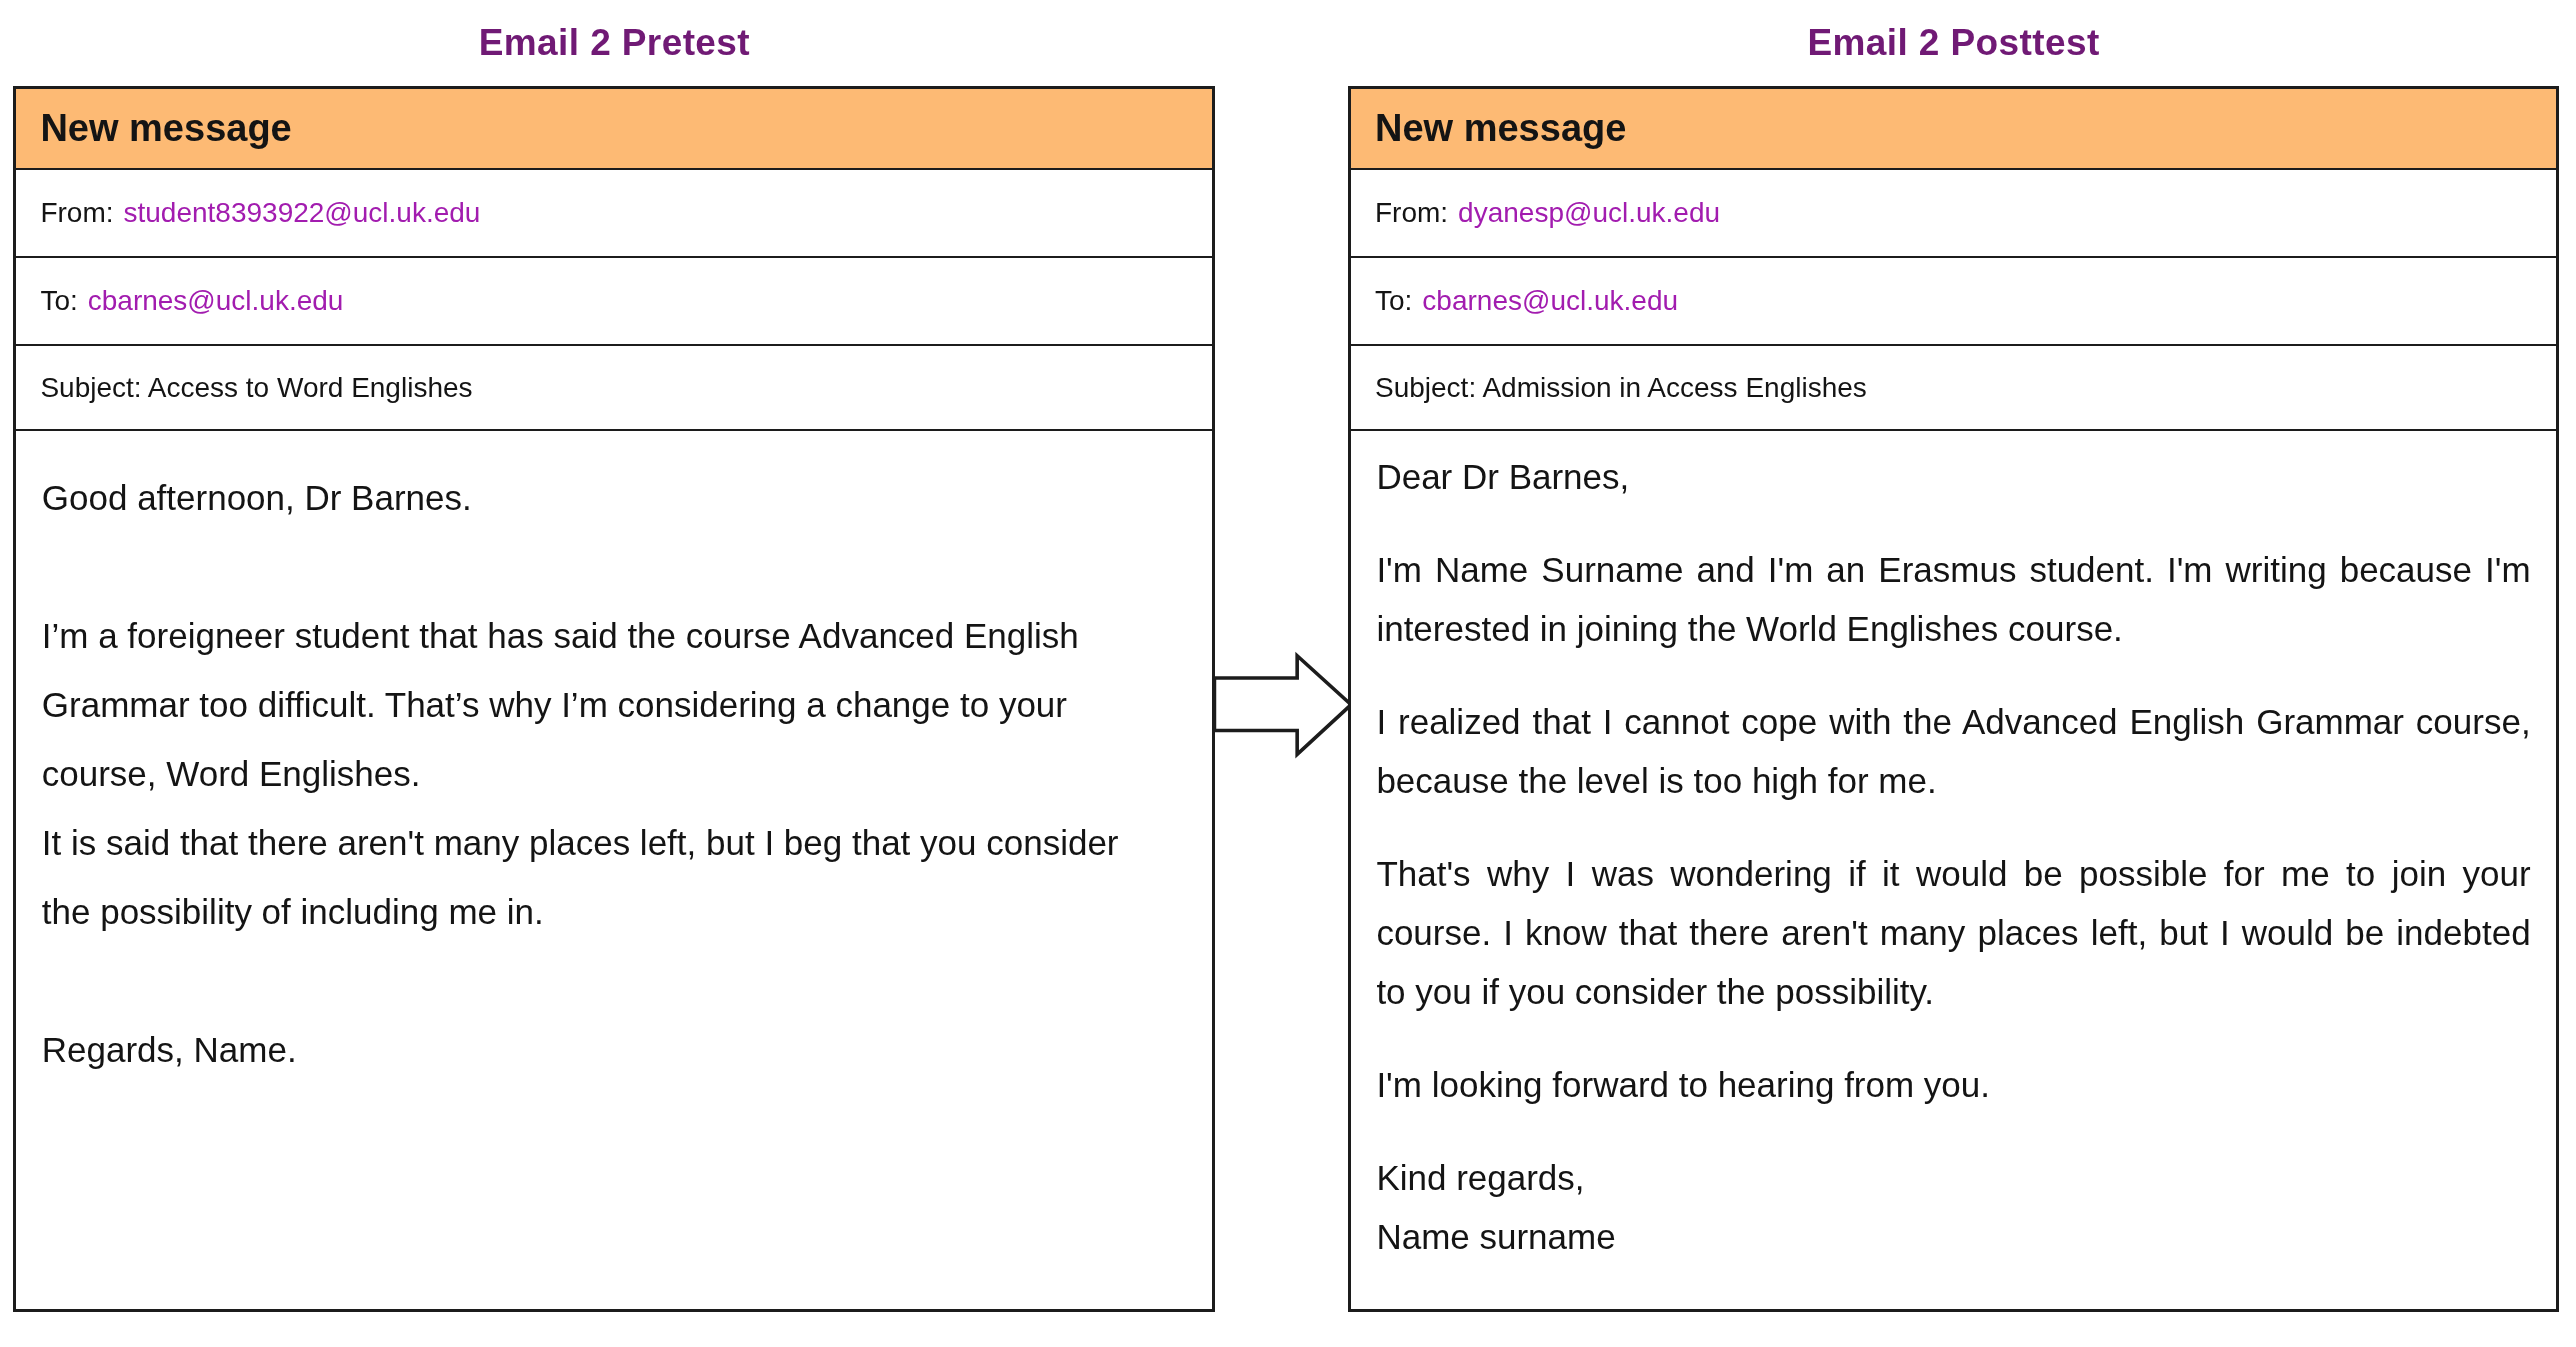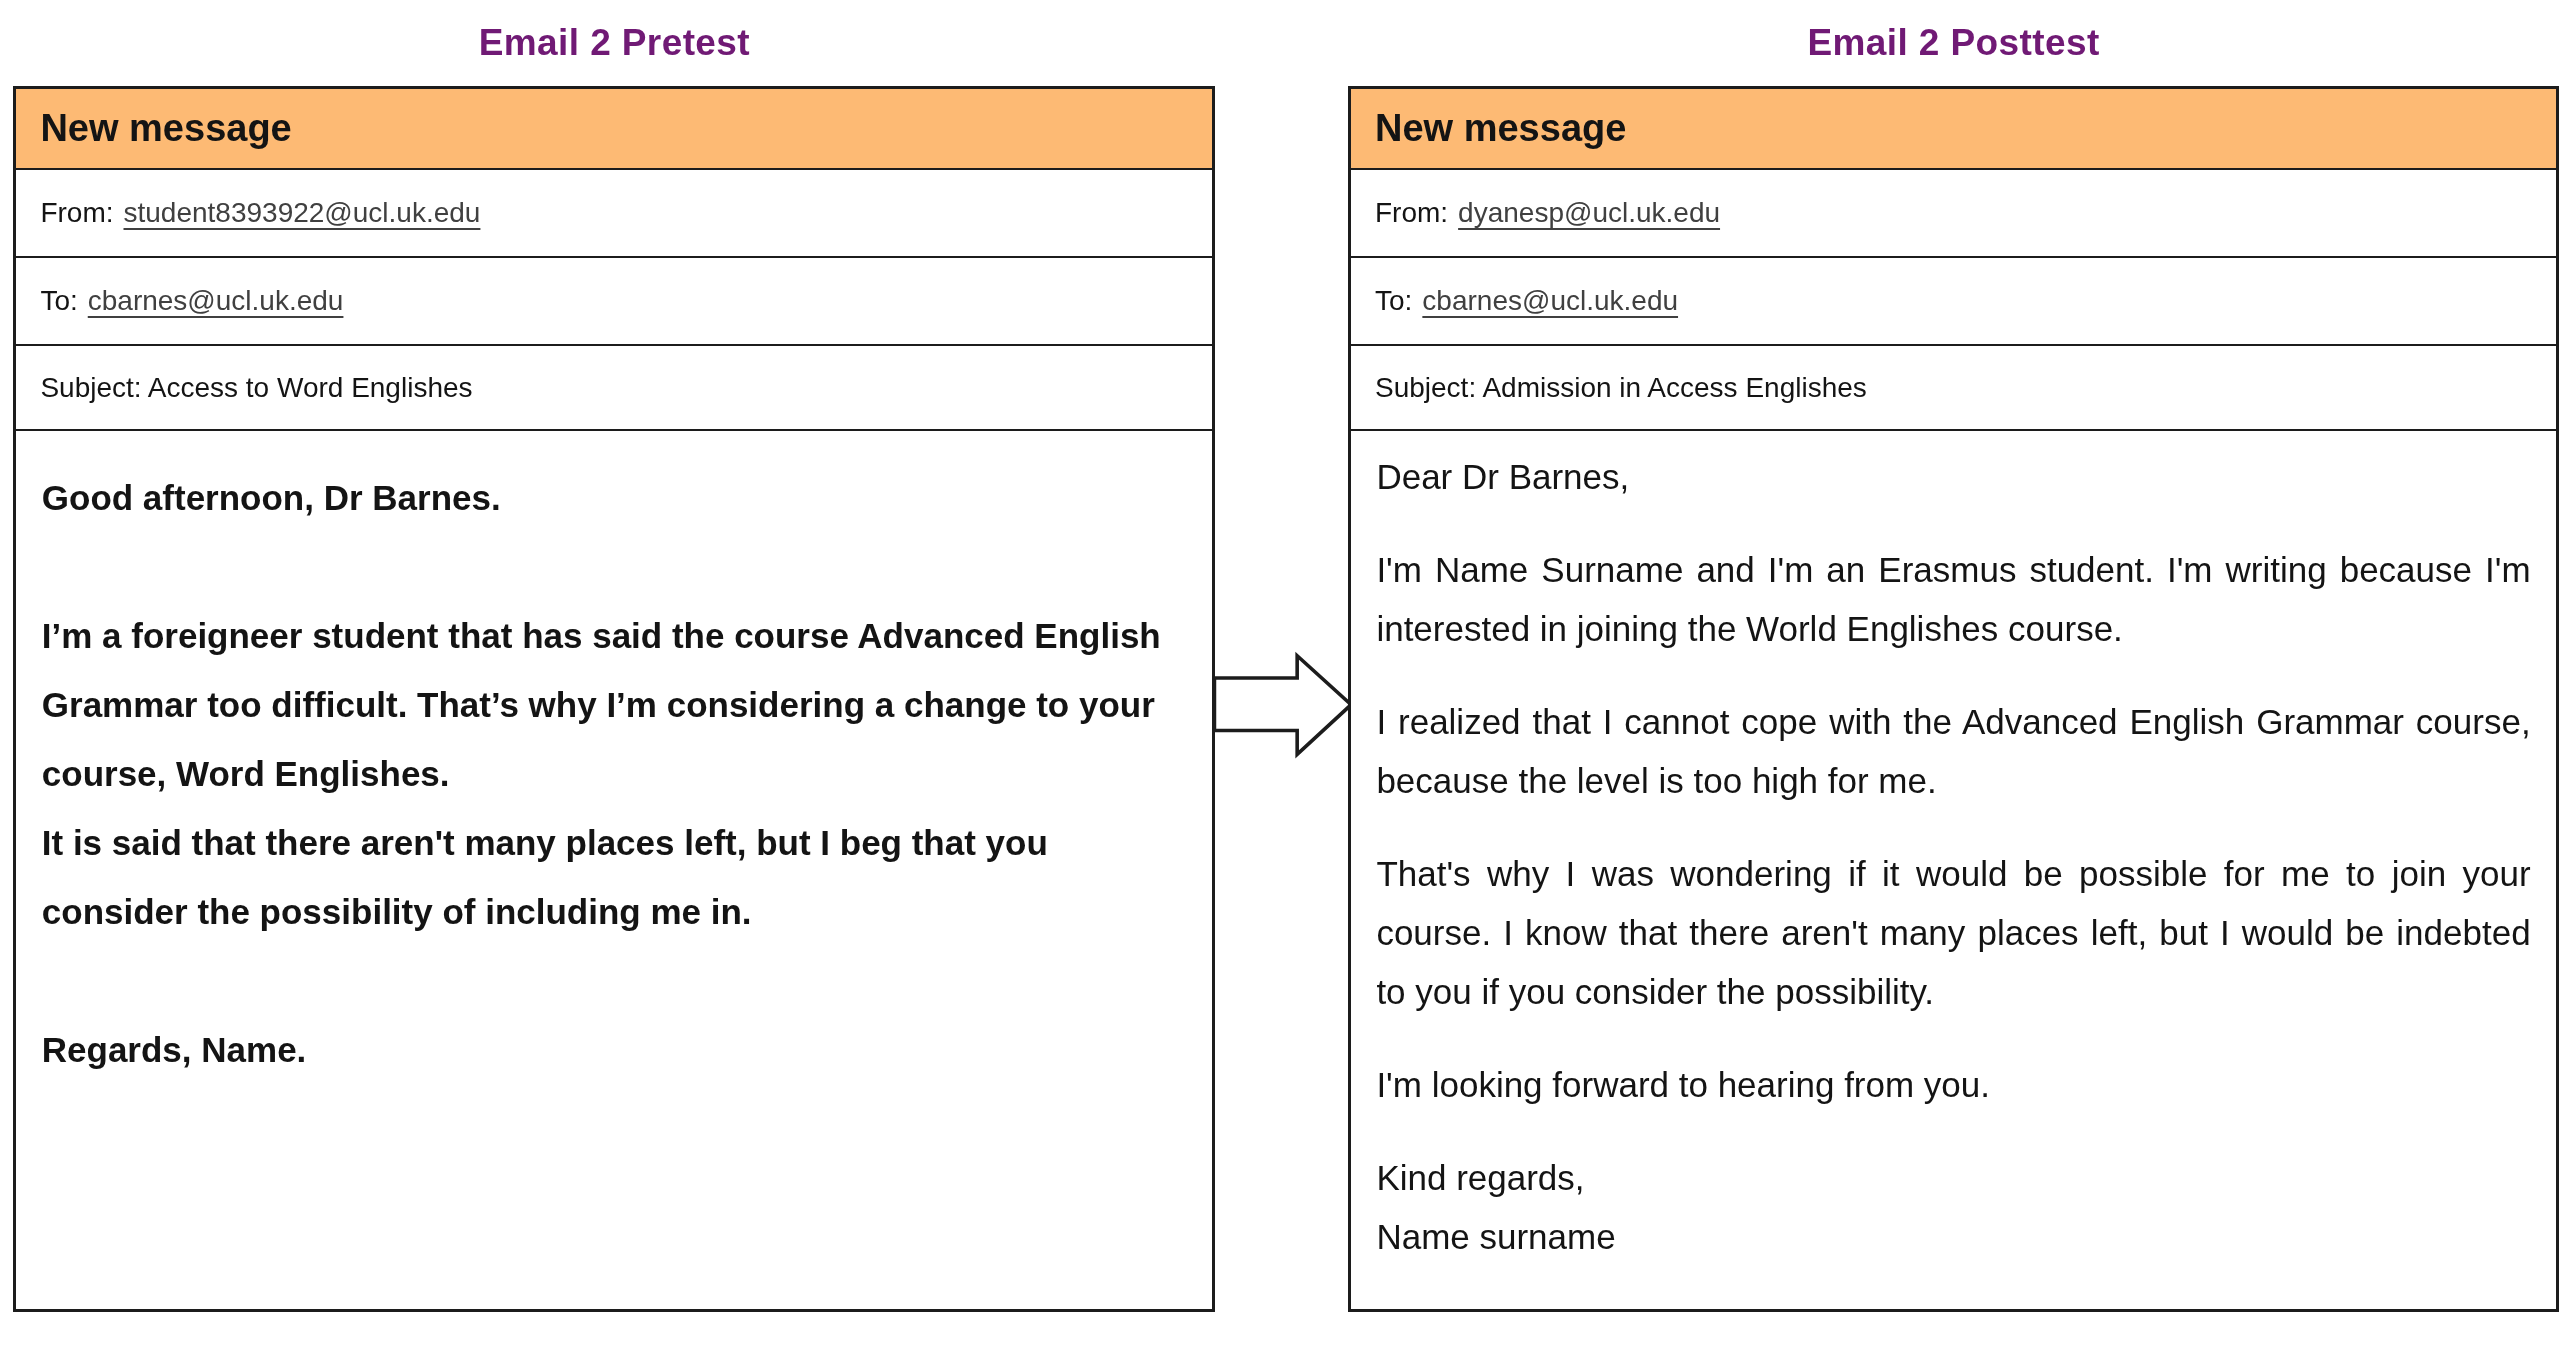--- a/index.html
+++ b/index.html
@@ -26,29 +26,29 @@
     flex:0 0 auto; display:flex; align-items:center;
     padding:0 24px; font-size:28px;
     border-bottom:2.8px solid #1c1c1c; background:#ffffff;
   }
   .row-header { height:79px; background:#fdba74; font-weight:bold; font-size:38px; }
   .row-from   { height:86px; }
   .row-to     { height:86px; }
   .row-subject{ height:83px; }
   .field-label { white-space:pre; }
   .email-link {
-    color:#404040; text-decoration:underline;
+    color:#a21caf; 
     text-decoration-thickness:2.1px; text-underline-offset:5.6px;
     margin-left:10px; cursor:pointer;
   }
 
   .email-body { flex:1 1 auto; font-size:35px; padding:32px 25.4px 0 25.4px; }
   .email-body p { margin:0; white-space:pre-line; }
 
-  .col-left  .email-body { line-height:69px; padding-right:49px;font-weight:bold; }
+  .col-left  .email-body { line-height:69px; padding-right:49px; }
   .col-left  .email-body p.blank-before { margin-top:69px; }
 
   .col-right .email-body { line-height:59px; padding-top:16px; }
   .col-right .email-body p { text-align:justify; }
   .col-right .email-body p + p { margin-top:34px; }
 
   .arrow {
     position:absolute; left:1213px; top:651px;
     width:141px; height:108px;
   }

